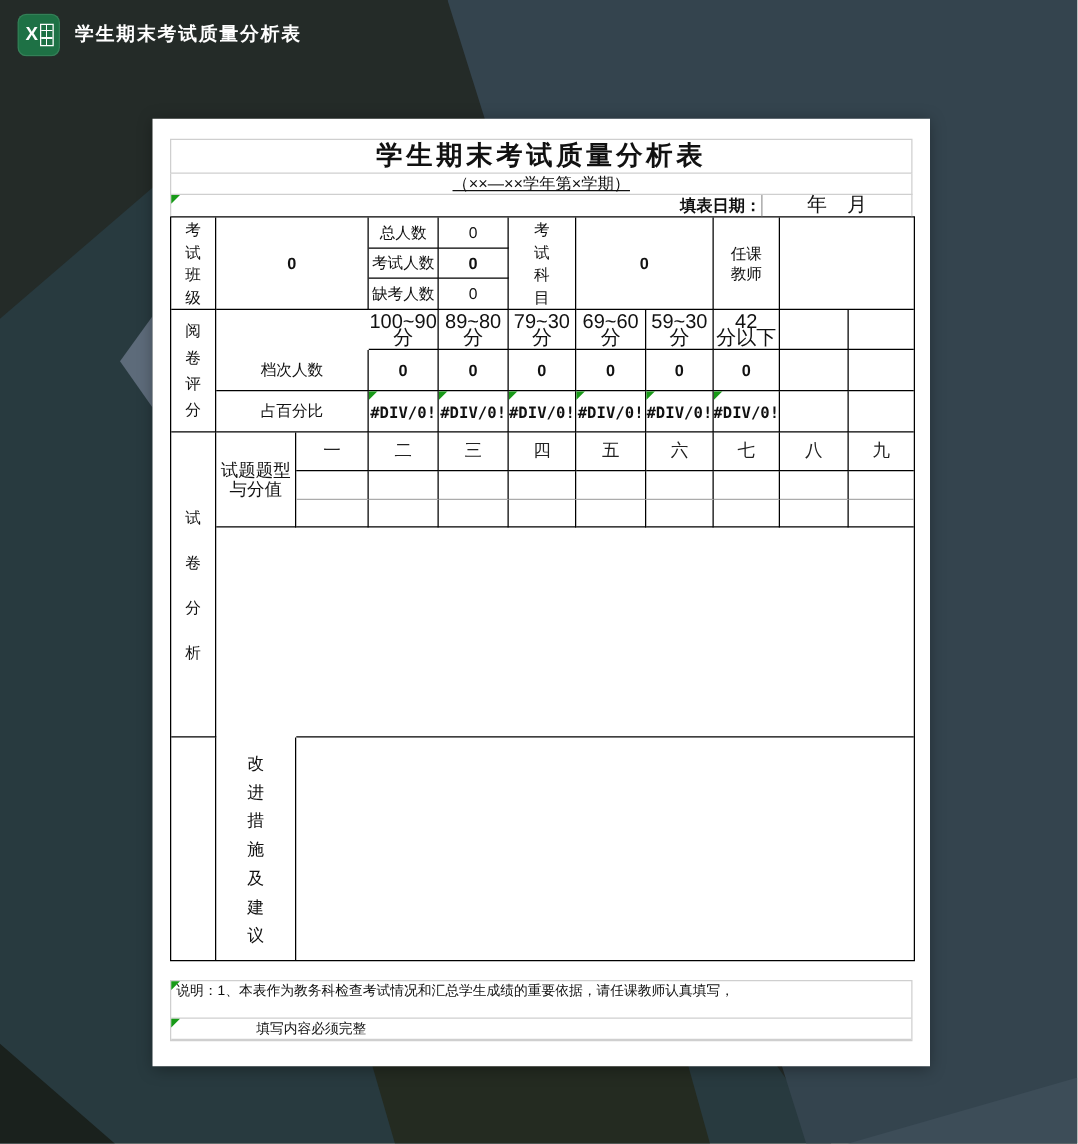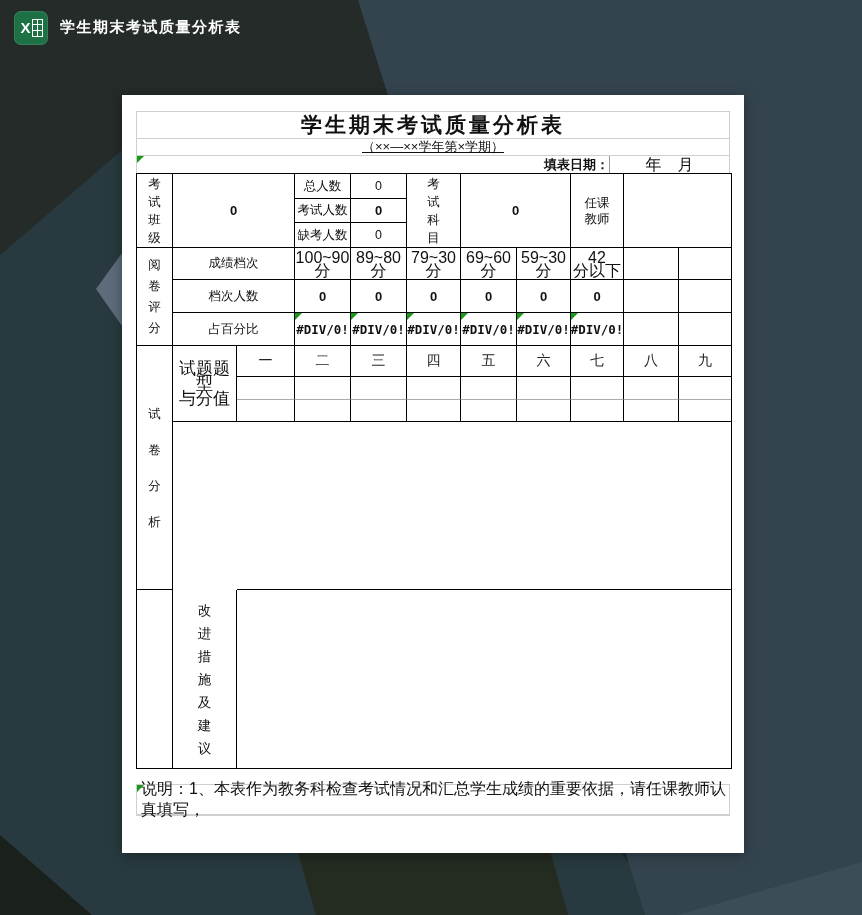--- a/index.html
+++ b/index.html
@@ -39,28 +39,28 @@
         grid-template-columns:36px 64px 58px 56px 56px 54px 56px 54px 53px 55px 52px;
         grid-template-rows:25px 24px 25px 32px 33px 33px 31px 23px 22px 168px 178px;}
   .c{position:relative;border-right:1px solid #000;border-bottom:1px solid #000;
      display:flex;align-items:center;justify-content:center;text-align:center;overflow:hidden;
      font-size:12.5px;}
   .er{border-right:none;} .eb{border-bottom:none;} .lb{border-bottom-color:#ababab;}
   .vl{white-space:pre-line;}
   .bold{font-weight:bold;font-size:13px;}
   .mono{font-family:"DejaVu Sans Mono","Liberation Mono",monospace;font-weight:bold;font-size:12.5px;white-space:nowrap;}
   .f10{font-size:16px;line-height:13px;}
-  .f11{font-size:17px;line-height:15px;}
+  .f11{font-size:14px;line-height:15px;}
   .f14{font-size:14px;color:#222;}
   .lh16{line-height:16px;} .lh18{line-height:18px;} .lh21{line-height:21px;}
   .lh36{line-height:36px;} .lh23{line-height:23px;font-size:13.5px;} .concl{font-size:13px;line-height:21px;}
   .tri{position:absolute;top:0;left:0;width:0;height:0;border-top:7px solid #189a18;border-right:7px solid transparent;}
   
   .notes{box-sizing:border-box;margin-top:15px;width:594px;border:1px solid #cfcfcf;}
-  .note{position:relative;font-size:16px;border-bottom:1px solid #cfcfcf;display:flex;align-items:center;box-sizing:border-box;}
+  .note{position:relative;font-size:11px;border-bottom:1px solid #cfcfcf;display:flex;box-sizing:border-box;}
   .n1{height:30px;padding-left:4px;} .n2{height:17px;padding-left:68px;} .n3{height:19px;padding-left:40px;border-bottom:none;}
 </style>
 </head>
 <body>
 
 <div class="stage">
 
   <div>
     <div class="sh sh-teal"></div>
     <div class="sh sh-charband"></div>
@@ -109,21 +109,20 @@
 目</div>
         <div class="c bold" style="grid-area:1/7/4/9">0</div>
         <div class="c vl lh16" style="grid-area:1/9/4/10">任课
 教师</div>
         <div class="c er" style="grid-area:1/10/4/12"></div>
 
         <div class="c vl lh21" style="grid-area:4/1/7/2">阅
 卷
 评
 分</div>
-        <div class="c" style="grid-area:4/2/5/4">成绩档次</div>
         <div class="c vl f10" style="grid-area:4/4/5/5">100~90
 分</div>
         <div class="c vl f10" style="grid-area:4/5/5/6">89~80
 分</div>
         <div class="c vl f10" style="grid-area:4/6/5/7">79~30
 分</div>
         <div class="c vl f10" style="grid-area:4/7/5/8">69~60
 分</div>
         <div class="c vl f10" style="grid-area:4/8/5/9">59~30
 分</div>
@@ -211,17 +210,21 @@
 建
 议</div>
         <div class="c er eb" style="grid-area:11/3/12/12"></div>
       </div>
 
       <div class="notes">
         <div class="note n1">
             <span class="tri"></span>
             <span>说明：1、本表作为教务科检查考试情况和汇总学生成绩的重要依据，请任课教师认真填写，</span>
           </div>
+        <div class="note n2">
+            <span class="tri"></span>
+            <span>填写内容必须完整</span>
+          </div>
       </div>
 
     </div>
   </div>
 </div>
 
 </body></html>

